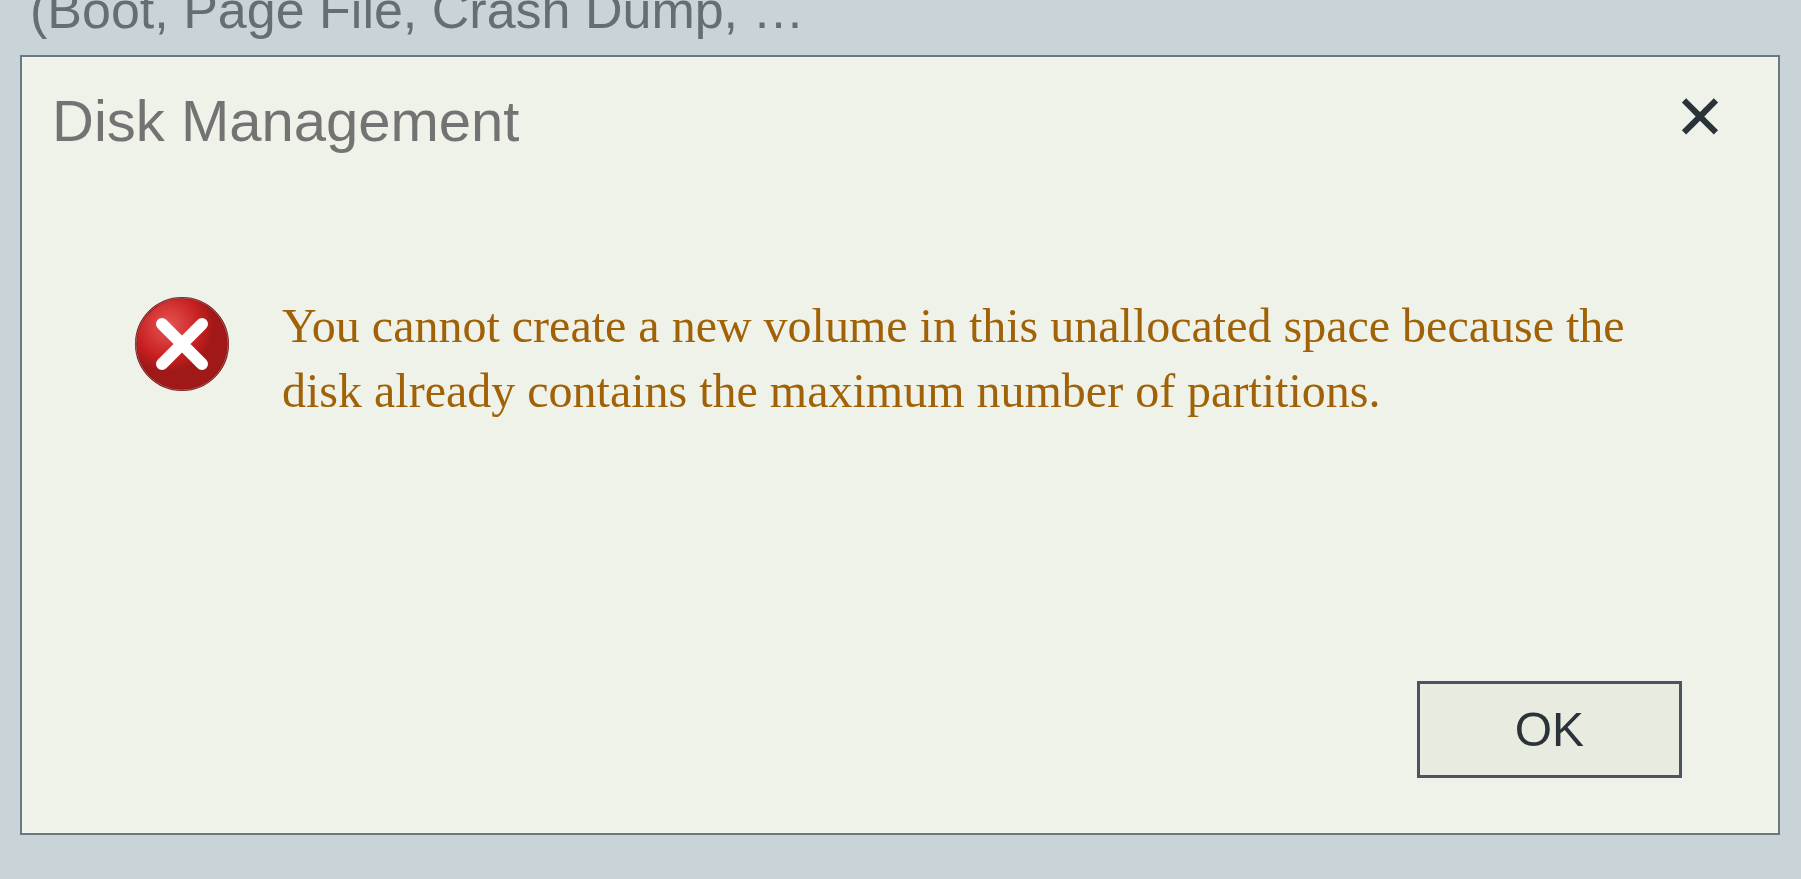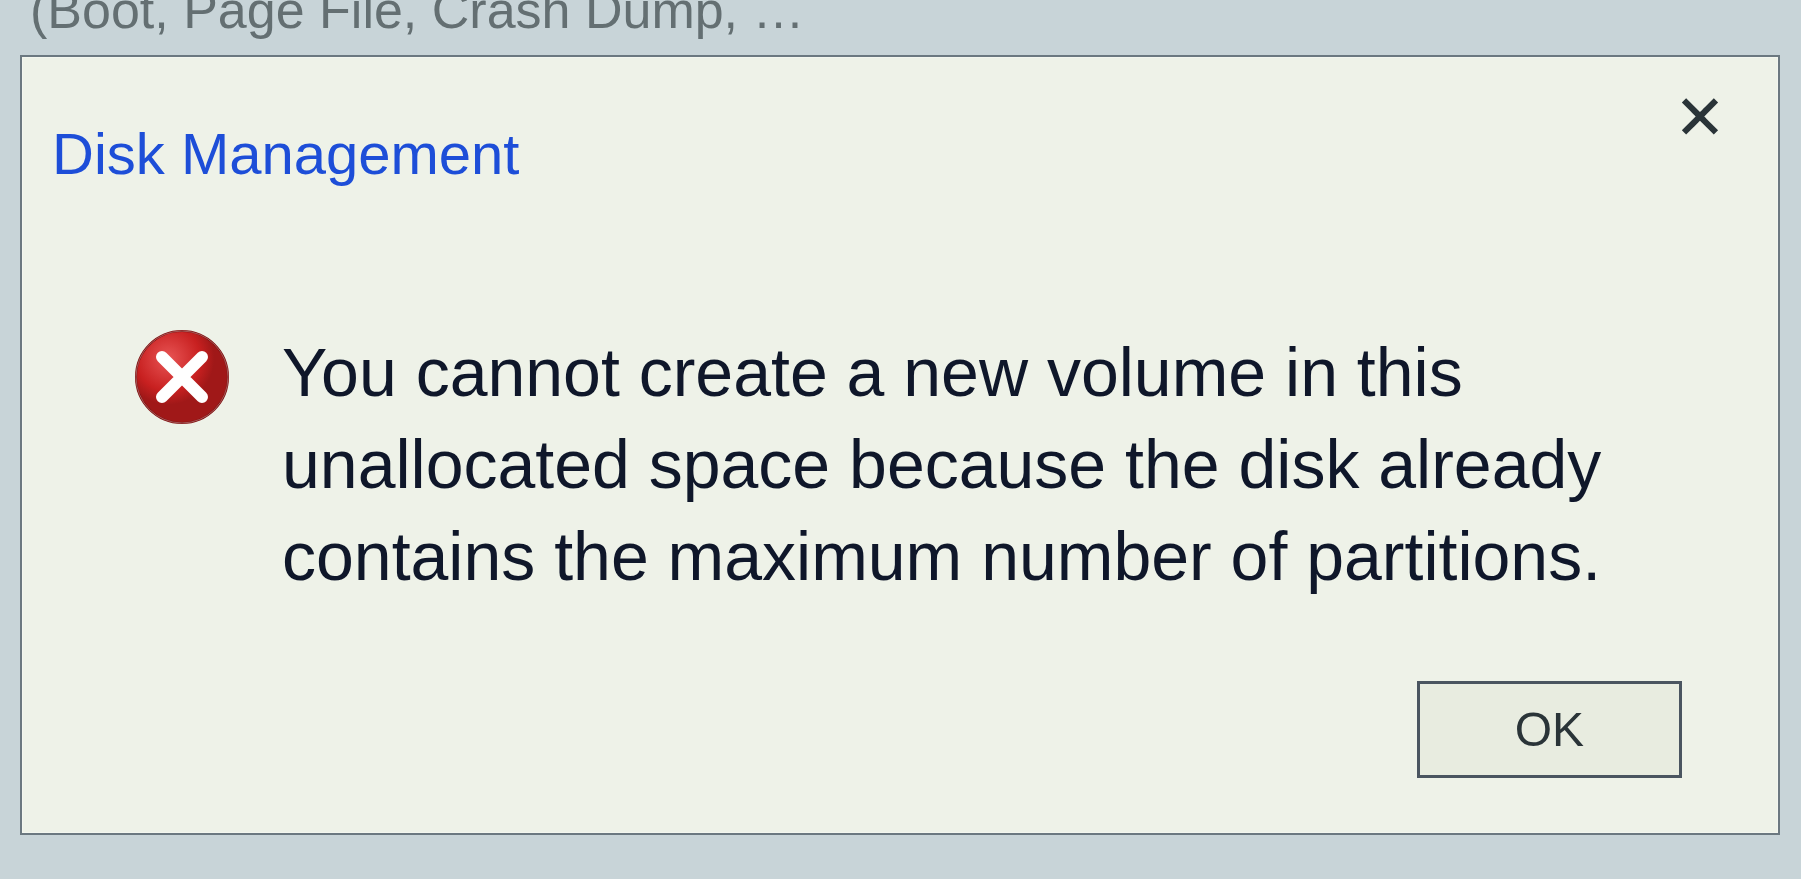--- a/index.html
+++ b/index.html
@@ -40,23 +40,22 @@
     
     .titlebar {
       display: flex;
       justify-content: space-between;
       align-items: flex-start;
       padding: 30px 40px 20px 30px;
     }
     
     .title {
       font-size: 58px;
-      color: #1d4ed8;
+      color: #737373;
       font-weight: 400;
-      margin-top: 33px;
     }
     
     .close-btn {
       font-size: 62px;
       color: #2a3438;
       font-weight: 300;
       cursor: pointer;
       padding: 0 12px;
       line-height: 1;
       font-family: Arial, sans-serif;
@@ -75,25 +74,26 @@
       width: 100px;
       height: 100px;
     }
     
     .error-icon svg {
       width: 100%;
       height: 100%;
     }
     
     .message {
-      font-size: 68px;
-      color: #0f172a;
+      font-size: 48px;
+      color: #a16207;
       line-height: 1.35;
       font-weight: 400;
       max-width: 1400px;
+      font-family: Liberation Serif, serif;
     }
     
     .button-row {
       position: absolute;
       bottom: 55px;
       right: 96px;
     }
     
     .ok-button {
       background: #e8ece0;

